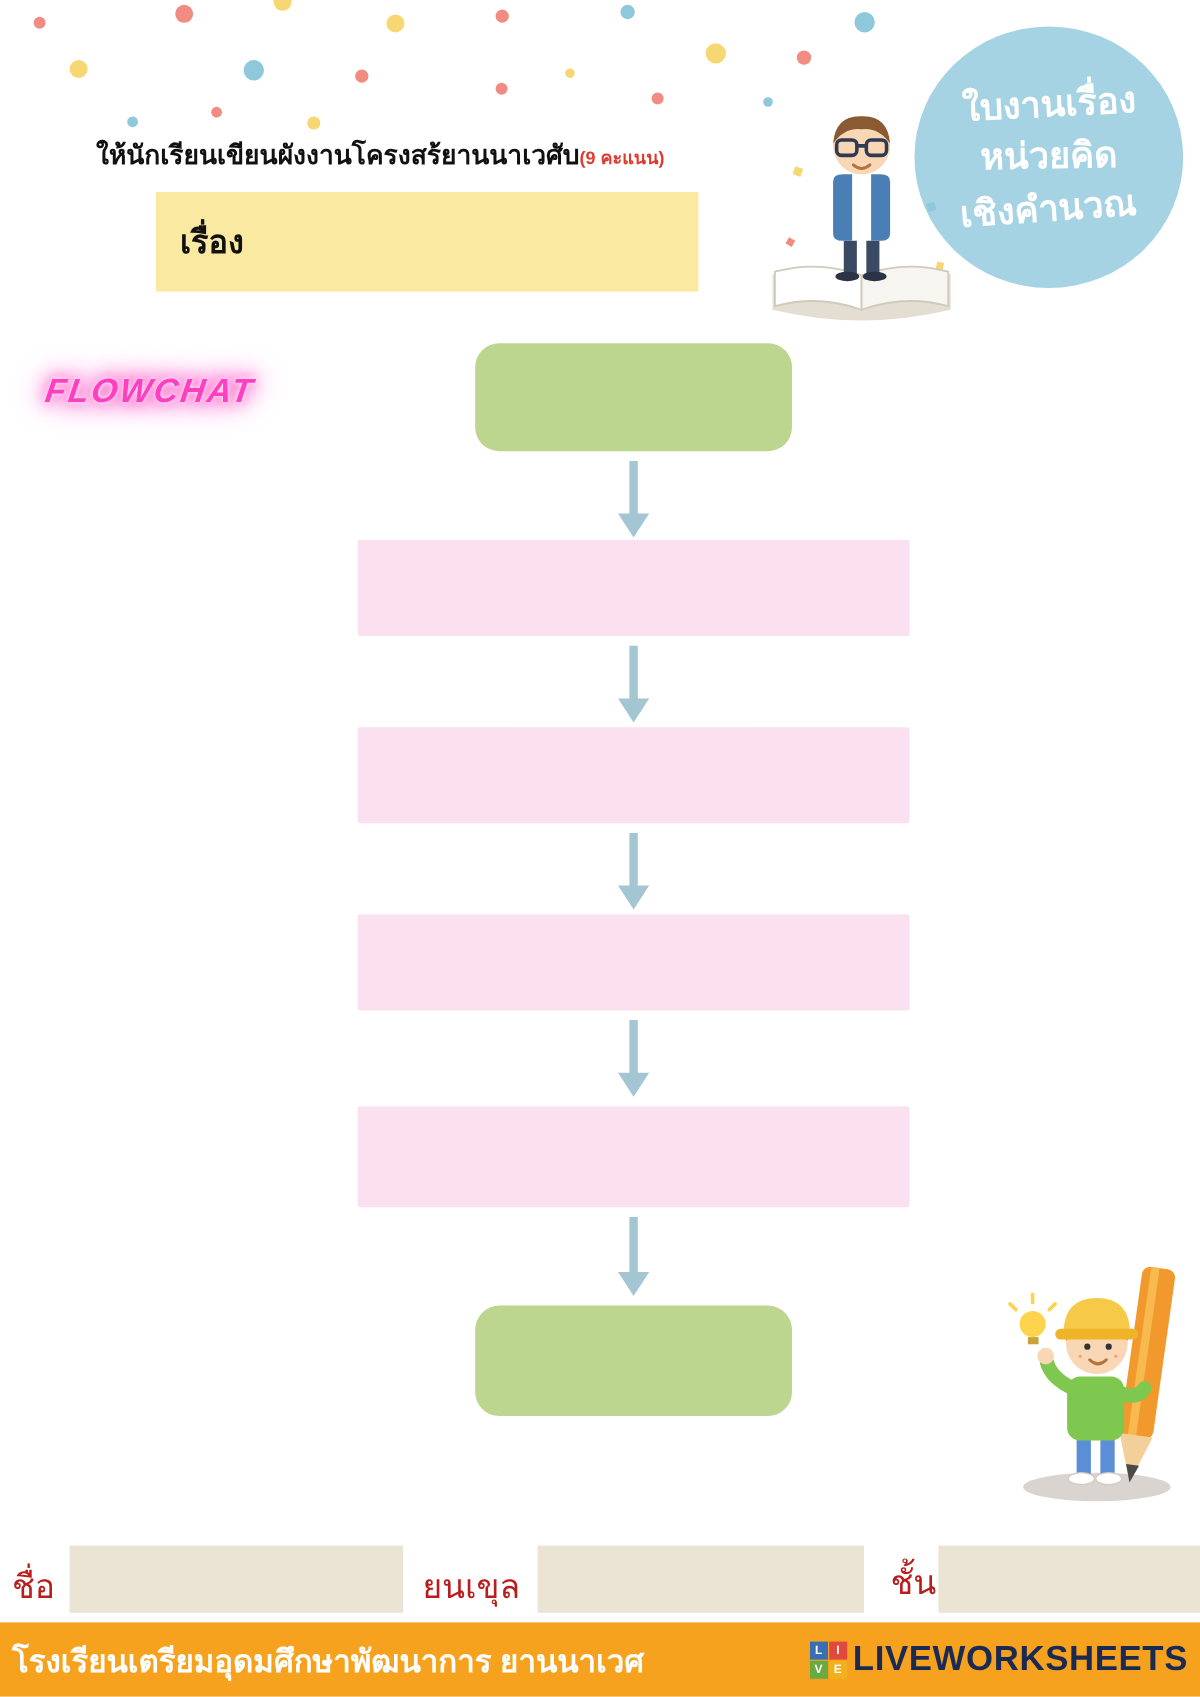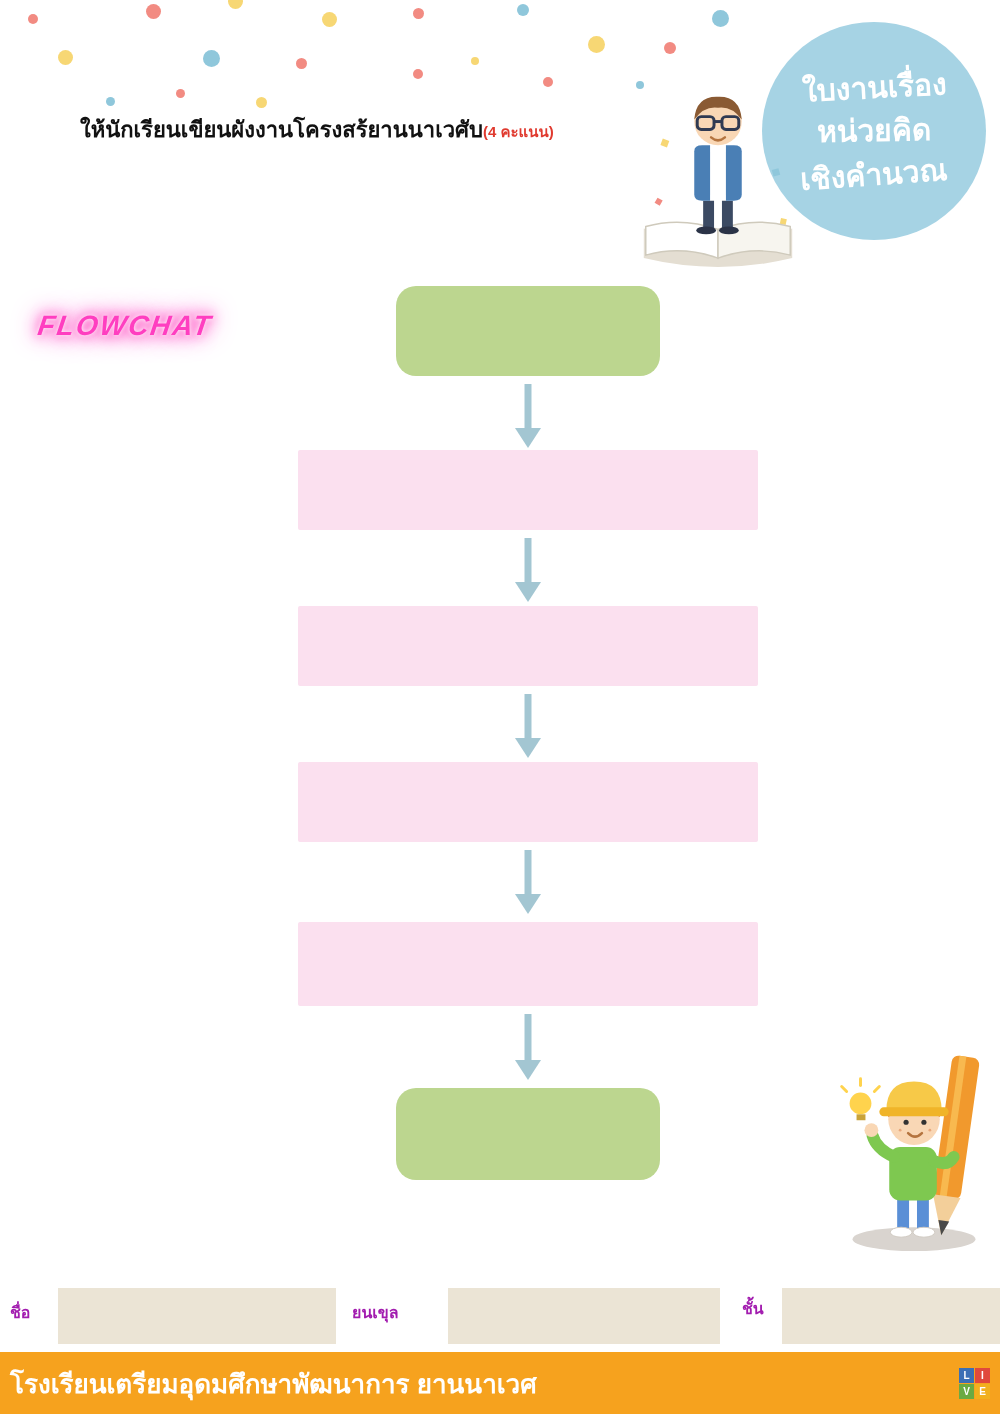--- a/index.html
+++ b/index.html
@@ -30,21 +30,21 @@
   .flowchat { position:absolute; left:38px; top:310px; font-size:28px; font-weight:bold;
               font-style:italic; color:#ff3ec0; letter-spacing:2px; transform:skewX(-8deg);
               text-shadow:0 0 4px #ffffff, 0 0 8px #ff7ad1, 0 0 16px #ff2eb9, 0 0 26px #ff2eb9; }
 
   .fc-green { position:absolute; left:396px; width:264px; height:90px; border-radius:20px;
               background:#BCD68F; }
   .fc-pink  { position:absolute; left:298px; width:460px; height:80px; border-radius:2px;
               background:#FBE0EF; }
   .fc-arrow { position:absolute; left:513px; width:30px; }
 
-  .form-label { position:absolute; font-size:16px; font-weight:bold; color:#a21caf; }
+  .form-label { position:absolute; font-size:28px; font-weight:normal; color:#b91c1c; }
   .form-input { position:absolute; top:1288px; height:56px; background:#EBE4D5; }
 
   .footer { position:absolute; left:0; top:1352px; width:1000px; height:62px; background:#F6A21E;
             display:flex; align-items:center; justify-content:space-between; padding:16px 10px; }
   .school { color:#ffffff; font-size:26px; font-weight:bold; }
   .brand-wrap { display:flex; align-items:center; gap:5px; }
   .logo-grid { display:grid; grid-template-columns:15px 15px; grid-template-rows:15px 15px; gap:1px; }
   .logo-grid span { color:#fff; font-size:10px; font-weight:bold; display:flex;
                     align-items:center; justify-content:center; }
   .lg-l { background:#3b6fb5; } .lg-i { background:#e0493c; }
@@ -70,23 +70,27 @@
   <span class="dot" style="left:664px;top:42px;width:12px;height:12px;background:#F28B82;"></span>
   <span class="dot" style="left:106px;top:97px;width:9px;height:9px;background:#8FC7DB;"></span>
   <span class="dot" style="left:176px;top:89px;width:9px;height:9px;background:#F28B82;"></span>
   <span class="dot" style="left:256px;top:97px;width:11px;height:11px;background:#F7D774;"></span>
   <span class="dot" style="left:413px;top:69px;width:10px;height:10px;background:#F28B82;"></span>
   <span class="dot" style="left:471px;top:57px;width:8px;height:8px;background:#F7D774;"></span>
   <span class="dot" style="left:543px;top:77px;width:10px;height:10px;background:#F28B82;"></span>
   <span class="dot" style="left:636px;top:81px;width:8px;height:8px;background:#8FC7DB;"></span>
 
   <div class="heading">
-    <span>ให้นักเรียนเขียนผังงานโครงสร้ยานนาเวศับ</span><span class="score">(4 คะแนน)</span>
-  </div>
-
+    <span>ให้นักเรียนเขียนผังงานโครงสร้ยานนาเวศับ</span><span class="score">(9 คะแนน)</span>
+  </div>
+
+  <div class="topic-box">
+    <span class="topic-label">เรื่อง</span>
+    <div class="topic-input"></div>
+  </div>
 
   <div class="badge">
     <div class="b1">ใบงานเรื่อง</div>
     <div class="b2">หน่วยคิด</div>
     <div class="b3">เชิงคำนวณ</div>
   </div>
 
   <svg class="boy-illu" viewBox="0 0 170 190">
     <rect x="28" y="60" width="7" height="7" fill="#F7D774" transform="rotate(20 31 63)"></rect>
     <rect x="140" y="90" width="7" height="7" fill="#8FC7DB" transform="rotate(-15 143 93)"></rect>
@@ -195,16 +199,17 @@
 
   <div class="footer">
     <span class="school">โรงเรียนเตรียมอุดมศึกษาพัฒนาการ ยานนาเวศ</span>
     <div class="brand-wrap">
       <div class="logo-grid">
         <span class="lg-l">L</span>
         <span class="lg-i">I</span>
         <span class="lg-v">V</span>
         <span class="lg-e">E</span>
       </div>
+      <span class="brand">LIVEWORKSHEETS</span>
     </div>
   </div>
 
 </div>
 
 </body></html>

